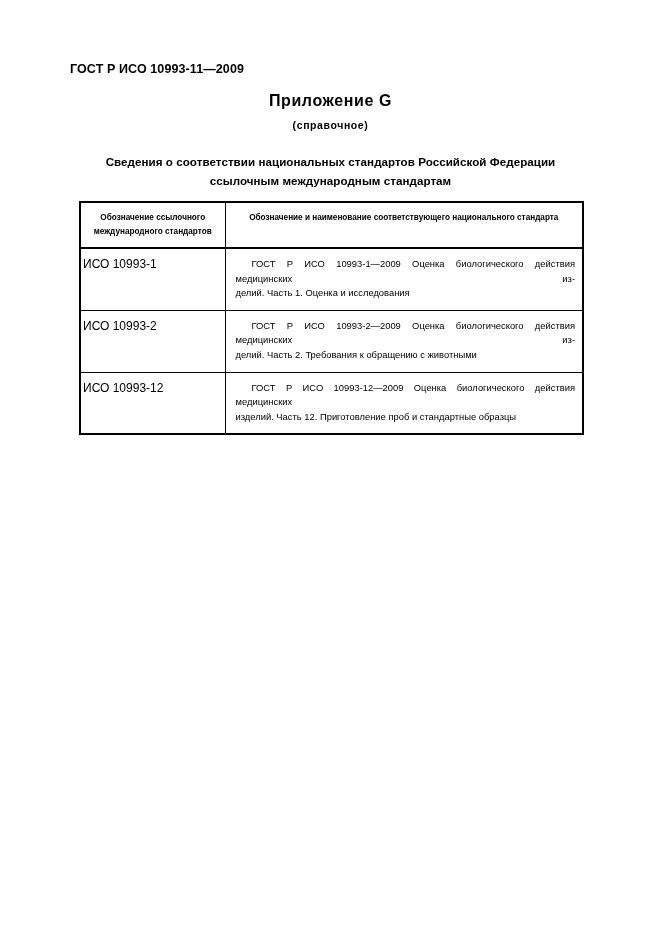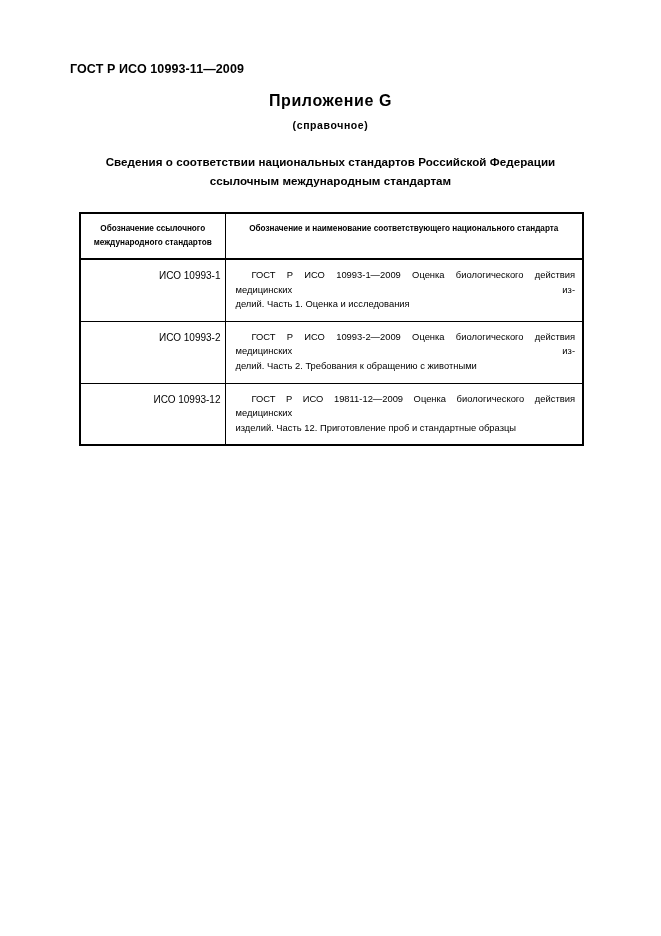--- a/index.html
+++ b/index.html
@@ -72,21 +72,20 @@
   }
 
   
   .ref-table {
     position: absolute;
     left: 79px;
     top: 201px;
     width: 503px;
     border-collapse: collapse;
     table-layout: fixed;
-    margin-top: 11px;
   }
   .ref-table col.c1 { width: 145px; }
   .ref-table col.c2 { width: 358px; }
 
   .ref-table th,
   .ref-table td {
     border: 1px solid #000000;
     vertical-align: top;
     padding: 0;
   }
@@ -104,22 +103,22 @@
 
   .th-inner {
     font-size: 8.2px;
     line-height: 13.5px;
     text-align: center;
     padding: 8px 6px 9px 6px;
   }
   .th-inner .ln { display: block; }
 
   .cell-key {
-    font-size: 10px;
-    text-align: right;
+    font-size: 12px;
+    text-align: left;
     padding: 9px 4px 10px 2px;
     line-height: 13px;
   }
 
   .cell-val {
     font-size: 9.4px;
     line-height: 14.6px;
     padding: 8px 7px 9px 10px;
     text-align: justify;
   }
@@ -198,21 +197,21 @@
             <span class="ln ln2b">делий. Часть 2. Требования к обращению с животными</span>
           </div>
         </td>
       </tr>
       <tr>
         <td class="k">
           <div class="cell-key">ИСО 10993-12</div>
         </td>
         <td class="v">
           <div class="cell-val spread">
-            <span class="ln ln1">ГОСТ Р ИСО 19811-12—2009  Оценка биологического действия медицинских</span>
+            <span class="ln ln1">ГОСТ Р ИСО 10993-12—2009  Оценка биологического действия медицинских</span>
             <span class="ln ln2b">изделий. Часть 12. Приготовление проб и стандартные образцы</span>
           </div>
         </td>
       </tr>
     </tbody>
   </table>
 
   <div class="folio">20</div>
 
 </div>

